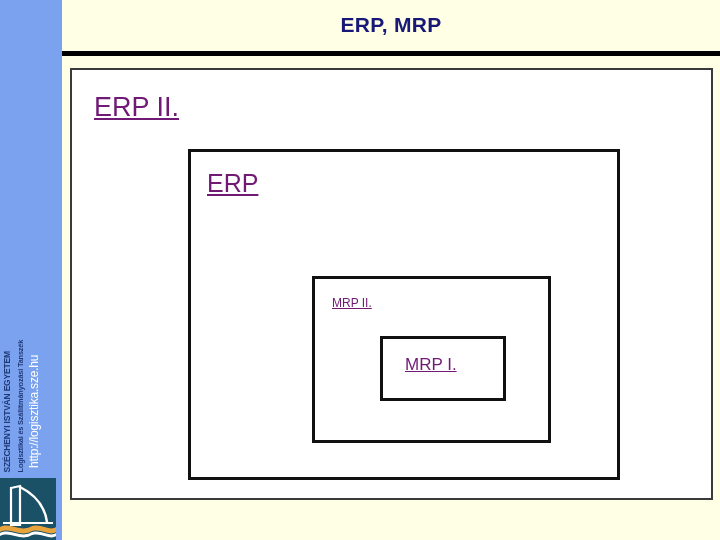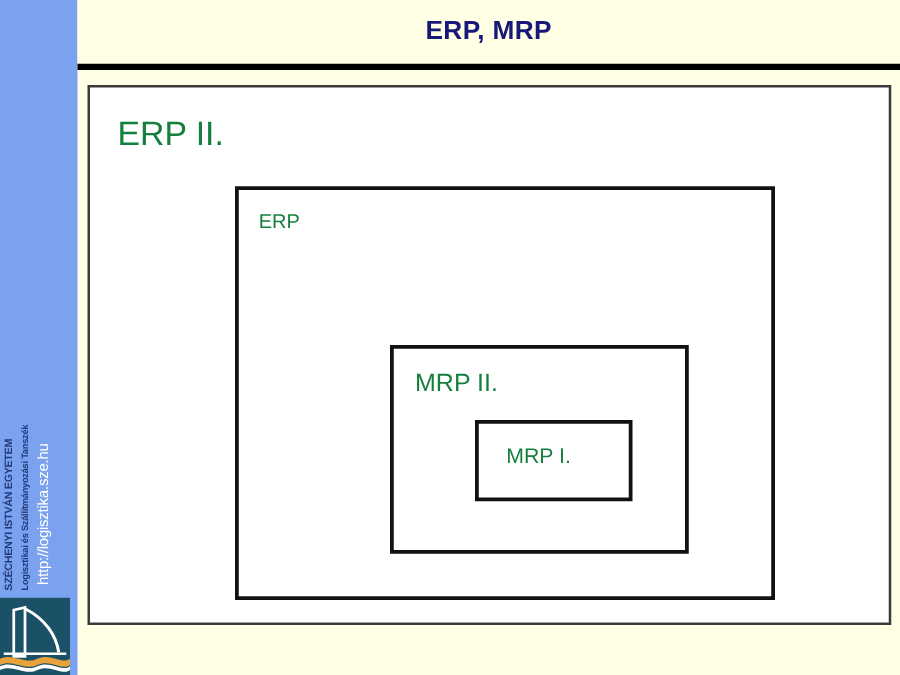--- a/index.html
+++ b/index.html
@@ -123,55 +123,56 @@
     box-sizing: border-box;
   }
   .nest-box {
     position: absolute;
     background: #FFFFFF;
     border: 3px solid #111111;
     box-sizing: border-box;
   }
   .nest-label {
     position: absolute;
-    color: #15803d;
+    color: #701a75;
     white-space: nowrap;
+    text-decoration: underline;
   }
 
   
   #label-erp2 {
     left: 22px;
     top: 22px;
     font-size: 27px;
   }
 
   
   #box-erp {
     left: 116px;
     top: 79px;
     width: 432px;
     height: 331px;
   }
   #label-erp {
     left: 16px;
     top: 17px;
-    font-size: 16px;
+    font-size: 25px;
   }
 
   
   #box-mrp2 {
     left: 121px;
     top: 124px;
     width: 239px;
     height: 167px;
   }
   #label-mrp2 {
     left: 17px;
     top: 17px;
-    font-size: 20px;
+    font-size: 12px;
   }
 
   
   #box-mrp1 {
     left: 65px;
     top: 57px;
     width: 126px;
     height: 65px;
   }
   #label-mrp1 {

